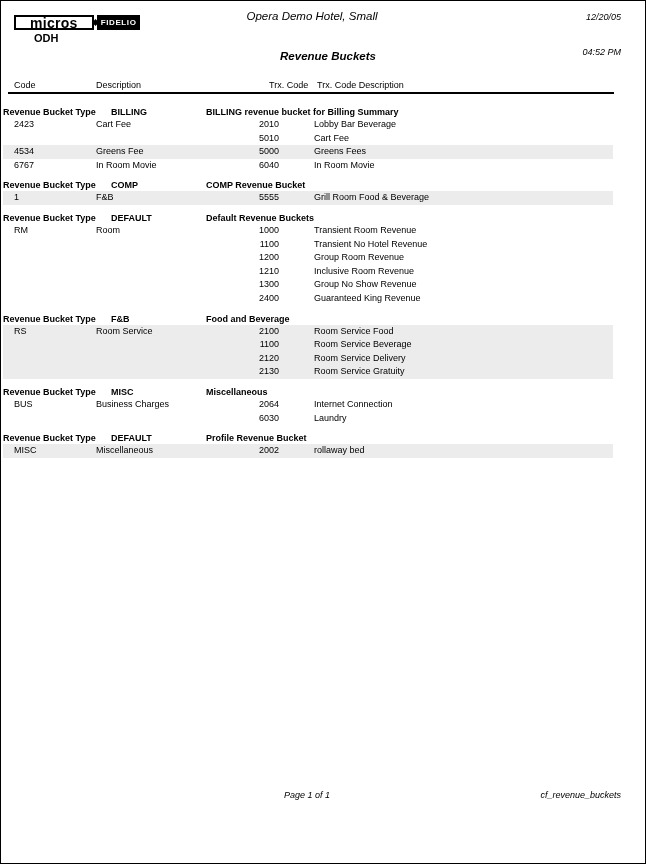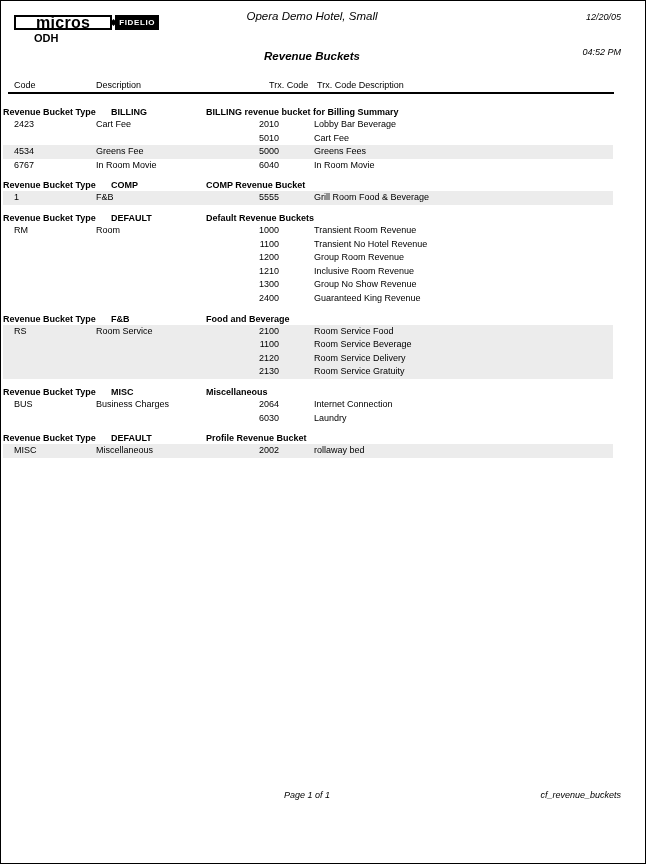--- a/index.html
+++ b/index.html
@@ -14,37 +14,37 @@
     font-family: "Liberation Sans", sans-serif;
     color: #000000;
     overflow: hidden;
   }
   .abs { position: absolute; }
 
   
   .logo { left: 13px; top: 14px; height: 15px; display: flex; align-items: stretch; }
   .logo-micros {
     border: 2px solid #000; background: #fff; color: #000;
-    font-size: 16px; font-weight: bold; letter-spacing: 0.3px;
-    display: flex; align-items: center; padding: 0 20px;
+    font-size: 14px; font-weight: bold; letter-spacing: 0.3px;
+    display: flex; align-items: center; padding: 0 14px;
   }
   .logo-diamond {
     width: 5px; height: 5px; background: #000;
     transform: rotate(45deg); align-self: center;
     margin: 0 -1px; z-index: 1;
   }
   .logo-fidelio {
     background: #000; color: #fff;
     font-size: 8px; font-weight: bold; letter-spacing: 0.6px;
     display: flex; align-items: center; padding: 0 4px;
   }
   .property-code { left: 33px; top: 31px; font-size: 11px; font-weight: bold; }
   .hotel-name  { left: 0; top: 9px;  width: 622px; text-align: center; font-size: 11.5px; font-style: italic; }
   .report-date { left: 0; top: 11px; width: 620px; text-align: right;  font-size: 9px;  font-style: italic; }
-  .report-title{ left: 0; top: 49px; width: 622px; text-align: center; font-size: 11.5px; font-style: italic; font-weight: bold; }
+  .report-title{ left: 0; top: 49px; width: 622px; text-align: center; font-size: 11.5px; font-style: italic; font-weight: bold; padding-left: 16px; }
   .report-time { left: 0; top: 46px; width: 620px; text-align: right;  font-size: 9px;  font-style: italic; }
 
   .colhead { top: 79px; font-size: 9px; white-space: nowrap; }
   .ch-code    { left: 13px; }
   .ch-desc    { left: 95px; }
   .ch-trx     { left: 268px; }
   .ch-trxdesc { left: 316px; }
   .header-rule { top: 91px; left: 7px; width: 606px; height: 0; border-top: 2px solid #000; }
 
   

